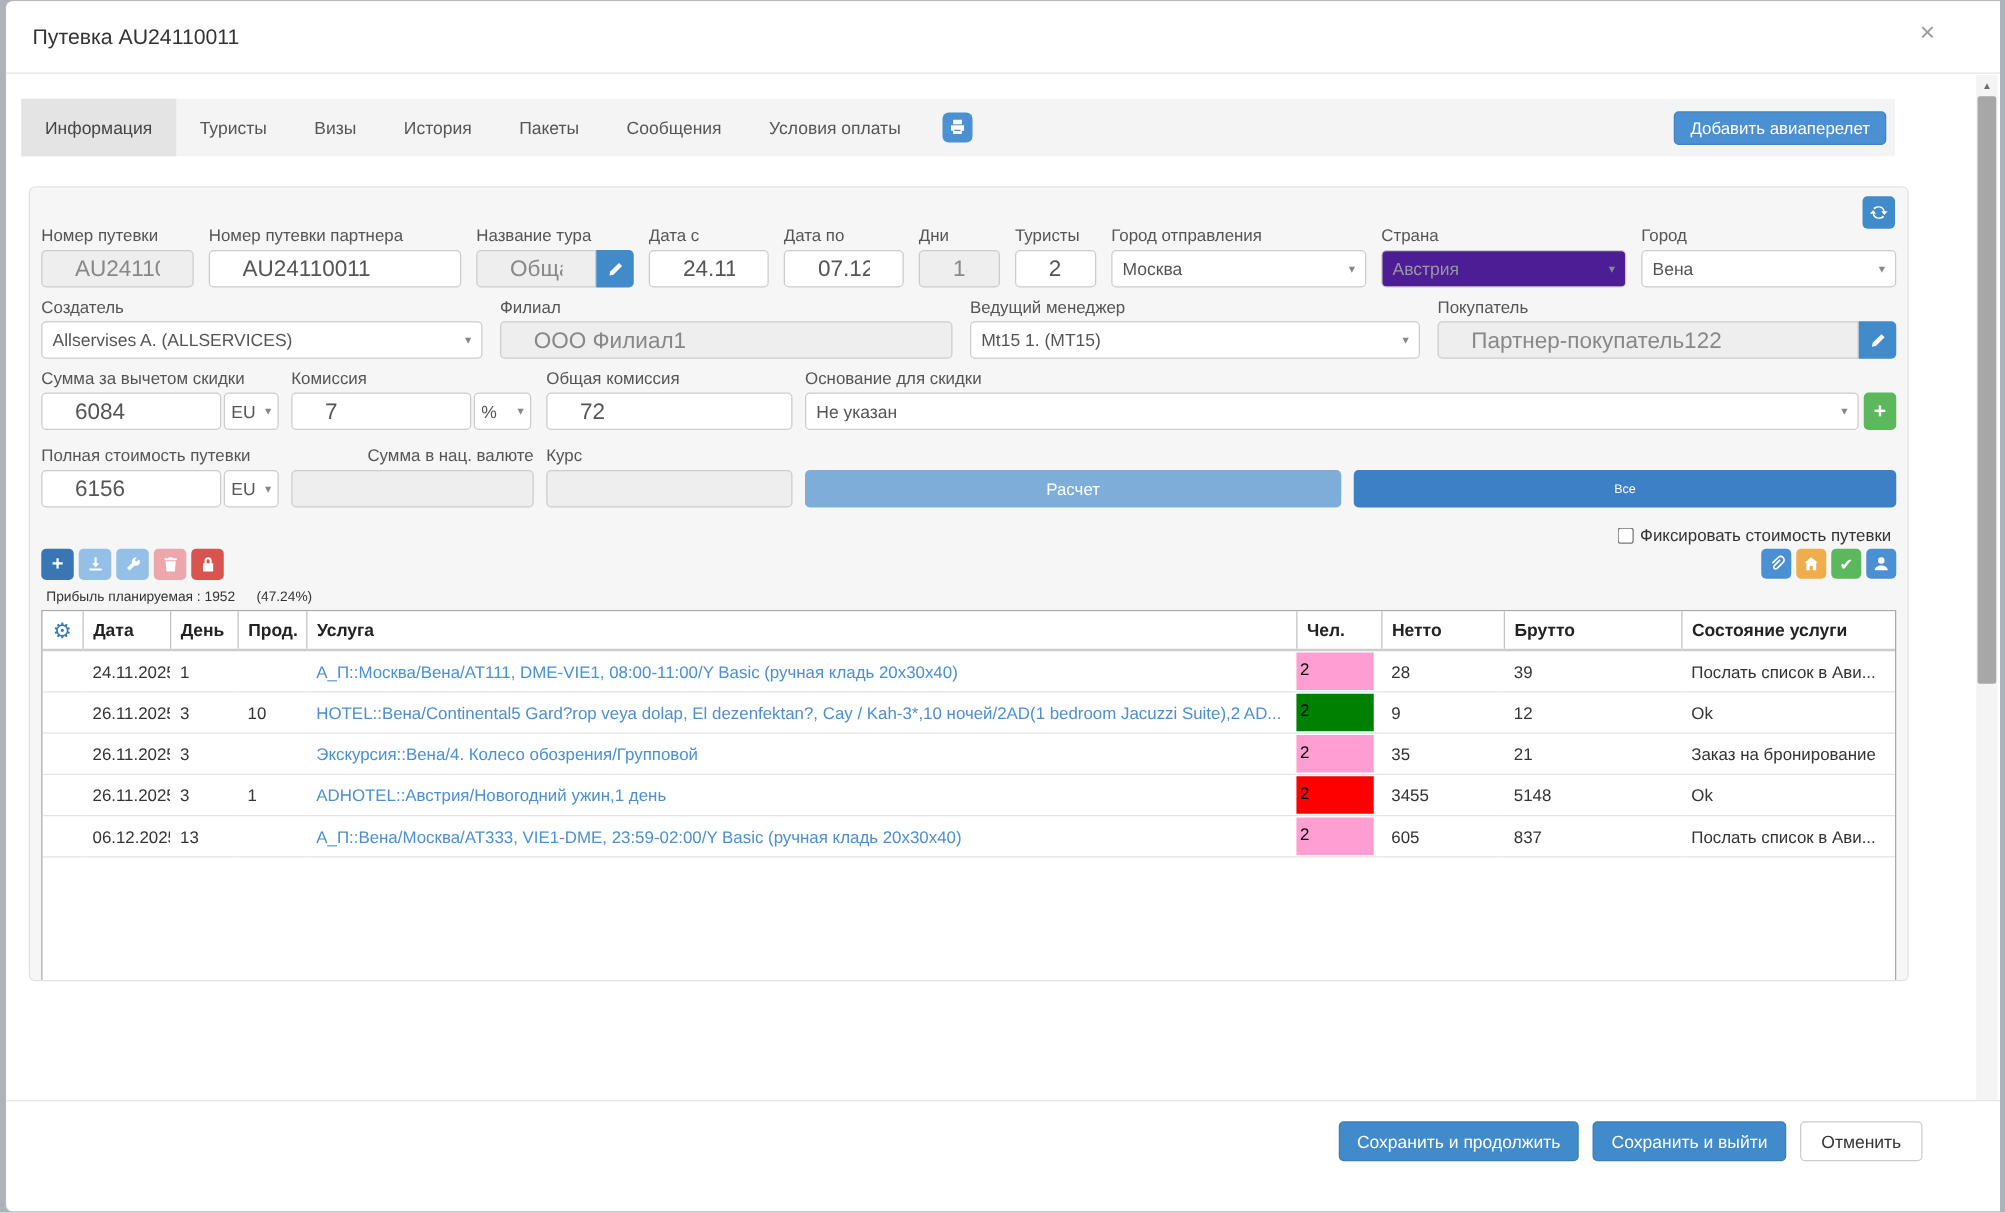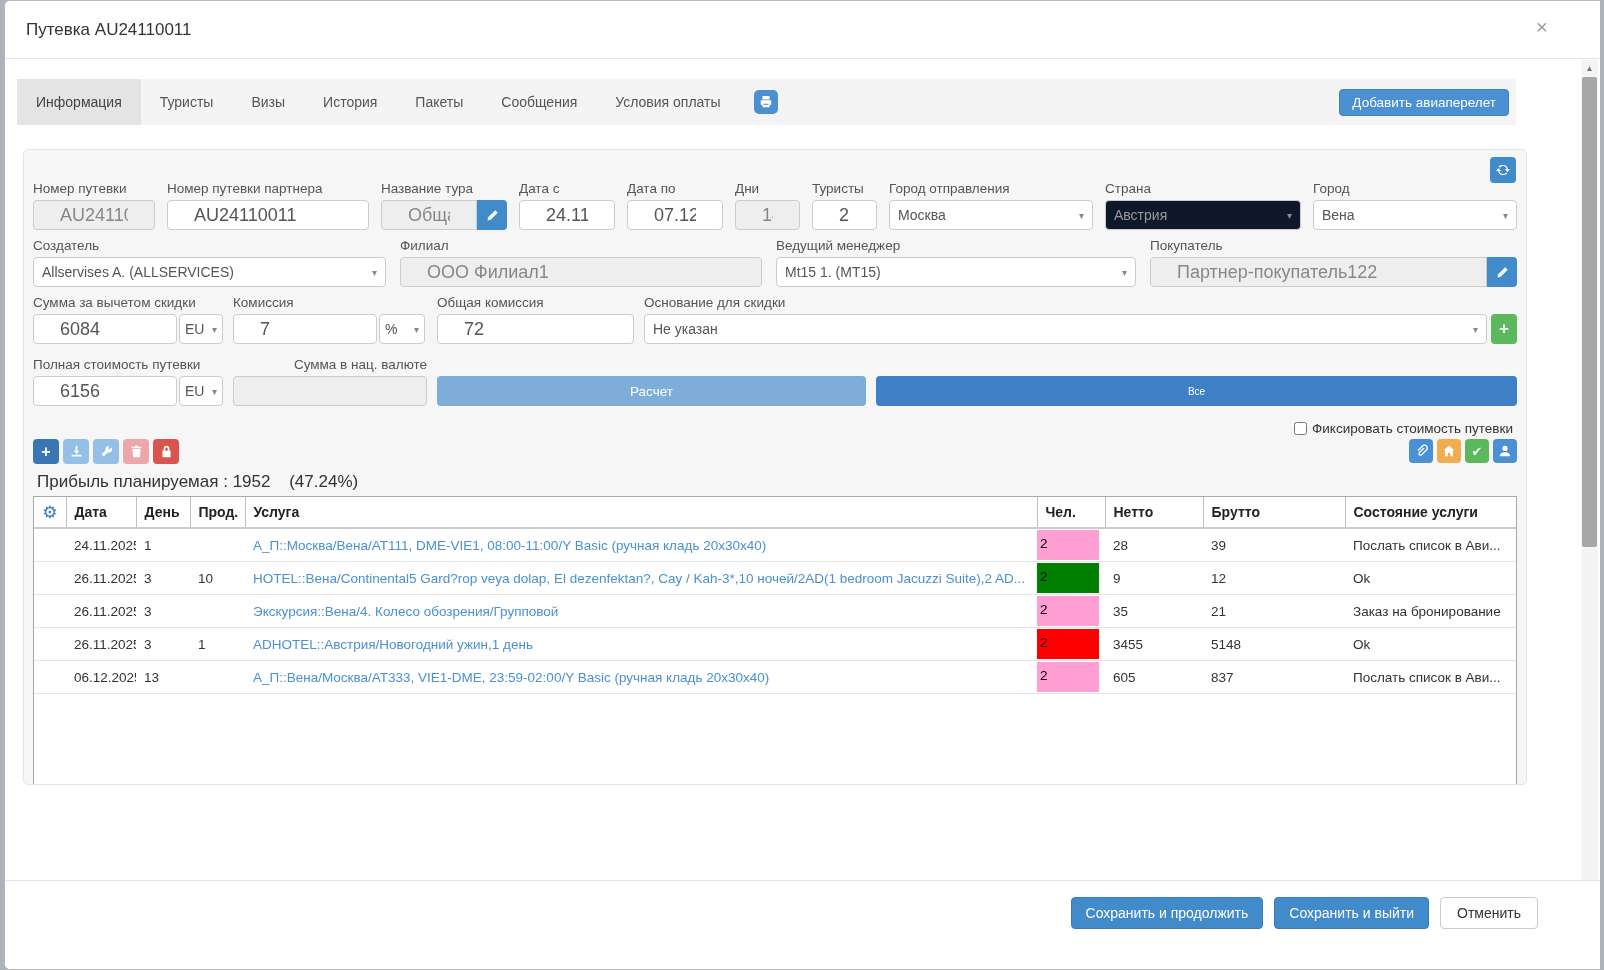--- a/index.html
+++ b/index.html
@@ -37,21 +37,21 @@
   .frow.first { margin-top: 23px; }
   .fld { display: flex; flex-direction: column; }
   .flabel { font-size: 13.5px; color: #555; margin-bottom: 4px; white-space: nowrap; overflow: hidden; }
   .tinput { height: 30px; border: 1px solid #ccc; border-radius: 4px; background: #fff;
     font-family: "Liberation Sans", sans-serif; font-size: 18px; color: #555; padding: 0 26px; width: 100%; outline: none; }
   .tinput.dis { background: #eee; color: #888; }
   .select { height: 30px; border: 1px solid #ccc; border-radius: 4px; background: #fff;
     display: flex; align-items: center; padding: 0 8px; font-size: 14px; color: #555; cursor: pointer; }
   .select .sel-text { flex: 1; overflow: hidden; white-space: nowrap; }
   .select .caret { color: #888; font-size: 10px; margin-left: 4px; }
-  .select.dis { color: #999; background: #0f172a; }
+  .select.dis { color: #999; background: #4c1d95; }
   .igroup { display: flex; }
   .igroup .tinput { border-radius: 4px 0 0 4px; }
   .edit-btn { width: 30px; height: 30px; background: #428bca; border-radius: 0 4px 4px 0; flex: none; }
   .gap2 { width: 2px; flex: none; }
 
   .btn { border: none; border-radius: 4px; cursor: pointer; font-family: "Liberation Sans", sans-serif; }
   .btn-calc { height: 30px; background: #7fadda; color: #fff; font-size: 13.5px; }
   .btn-all  { height: 30px; background: #3d80c6; color: #fff; font-size: 10px; }
   .plus-btn { width: 26px; height: 30px; background: #5cb85c; color: #fff; font-size: 17px; font-weight: bold; margin-left: 4px; }
 
@@ -64,21 +64,21 @@
   .ticon { width: 26px; height: 25px; }
   .ticon.sm { width: 24px; height: 24px; }
   .c-add { background: #3a76b4; color: #fff; font-size: 16px; font-weight: bold; }
   .c-lblue { background: #94c0e8; }
   .c-pink  { background: #eca6ac; }
   .c-red   { background: #d9534f; }
   .c-blue  { background: #4a90d2; }
   .c-orange{ background: #f0ad4e; }
   .c-green { background: #5cb85c; color: #fff; font-size: 13px; }
 
-  .profit { margin: 8px 0 4px 4px; font-size: 17px; color: #333; }
+  .profit { margin: 8px 0 4px 4px; font-size: 11px; color: #333; }
   .profit .pct { margin-left: 14px; }
 
   
   .table-wrap { margin-top: 3px; height: 364px; border: 1px solid #a9a9a9; background: #fff; overflow: hidden; }
   table { width: 100%; border-collapse: collapse; table-layout: fixed; }
   th { height: 31px; font-size: 14px; font-weight: bold; color: #222; text-align: left;
     padding: 0 4px 0 8px; border-right: 1px solid #c2c2c2; border-bottom: 2px solid #cccccc;
     white-space: nowrap; overflow: hidden; background: #fff; }
   th:last-child { border-right: none; }
   th.gear { text-align: center; padding: 0; color: #3779b8; font-size: 17px; font-weight: normal; cursor: pointer; }
@@ -278,20 +278,24 @@
             <div class="select" style="width:44px;flex:none;padding:0 5px;">
               <span class="sel-text">EU</span>
               <span class="caret">▾</span>
             </div>
           </div>
         </div>
         <div class="fld" style="width:194px;flex:none;align-items:flex-end;">
           <span class="flabel">Сумма в нац. валюте</span>
           <input class="tinput dis" readonly="" value="" style="">
         </div>
+        <div class="fld" style="width:197px;flex:none;">
+          <span class="flabel">Курс</span>
+          <input class="tinput dis" readonly="" value="" style="">
+        </div>
         <div class="fld" style="width:429px;flex:none;justify-content:flex-end;">
           <button class="btn btn-calc">Расчет</button>
         </div>
         <div class="fld" style="flex:1;justify-content:flex-end;">
           <button class="btn btn-all" style="width:100%;">Все</button>
         </div>
       </div>
 
       <div class="chkrow">
         <input type="checkbox" style="">

